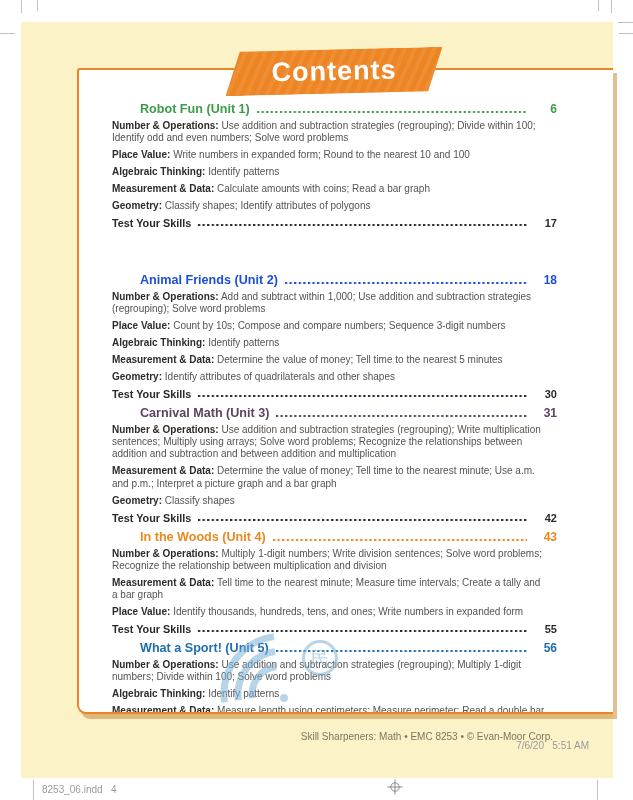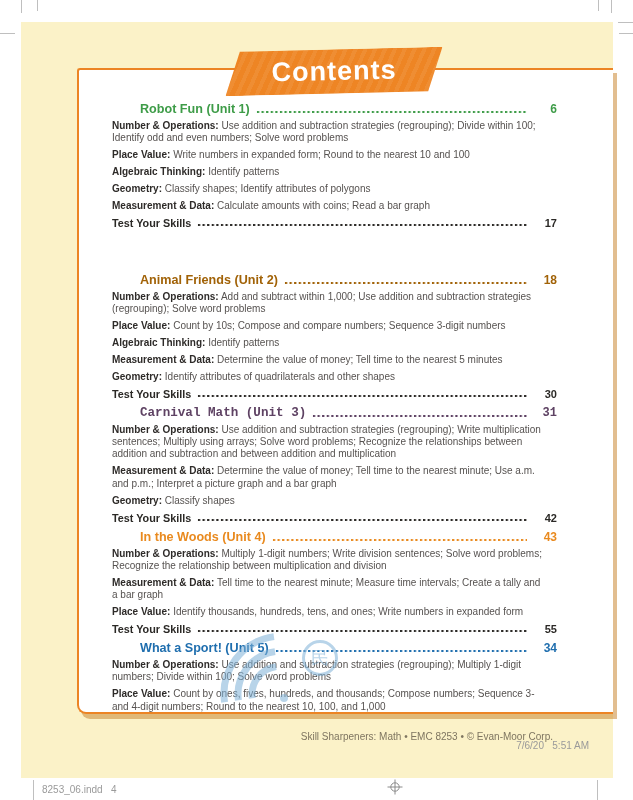--- a/index.html
+++ b/index.html
@@ -76,33 +76,33 @@
       <span class="leader"></span>
       <span class="unit-page">6</span>
     </div>
     <div class="entries">
   <p><b>Number &amp; Operations:</b> <span>Use addition and subtraction strategies (regrouping); Divide within 100; Identify odd and even numbers; Solve word problems</span></p>
 
   <p><b>Place Value:</b> <span>Write numbers in expanded form; Round to the nearest 10 and 100</span></p>
 
   <p><b>Algebraic Thinking:</b> <span>Identify patterns</span></p>
 
+  <p><b>Measurement &amp; Data:</b> <span>Calculate amounts with coins; Read a bar graph</span></p>
+
   <p><b>Geometry:</b> <span>Classify shapes; Identify attributes of polygons</span></p>
-
-  <p><b>Measurement &amp; Data:</b> <span>Calculate amounts with coins; Read a bar graph</span></p>
 </div>
     <div class="test-row">
       <span>Test Your Skills</span>
       <span class="leader"></span>
       <span class="unit-page">17</span>
     </div>
   </section>
 
   <section class="unit">
-    <div class="unit-head" style="color: #a16207; margin-top: 44px;">
+    <div class="unit-head" style="color: #1d4ed8; margin-top: 44px;">
       <span class="unit-title">Animal Friends (Unit 2)</span>
       <span class="leader"></span>
       <span class="unit-page">18</span>
     </div>
     <div class="entries">
   <p><b>Number &amp; Operations:</b> <span>Add and subtract within 1,000; Use addition and subtraction strategies (regrouping); Solve word problems</span></p>
 
   <p><b>Place Value:</b> <span>Count by 10s; Compose and compare numbers; Sequence 3-digit numbers</span></p>
 
   <p><b>Algebraic Thinking:</b> <span>Identify patterns</span></p>
@@ -112,21 +112,21 @@
   <p><b>Geometry:</b> <span>Identify attributes of quadrilaterals and other shapes</span></p>
 </div>
     <div class="test-row">
       <span>Test Your Skills</span>
       <span class="leader"></span>
       <span class="unit-page">30</span>
     </div>
   </section>
 
   <section class="unit">
-    <div class="unit-head" style="color: rgb(94, 66, 99); font-family: Liberation Mono, monospace;">
+    <div class="unit-head" style="color: rgb(94, 66, 99);">
       <span class="unit-title">Carnival Math (Unit 3)</span>
       <span class="leader"></span>
       <span class="unit-page">31</span>
     </div>
     <div class="entries">
   <p><b>Number &amp; Operations:</b> <span>Use addition and subtraction strategies (regrouping); Write multiplication sentences; Multiply using arrays; Solve word problems; Recognize the relationships between addition and subtraction and between addition and multiplication</span></p>
 
   <p><b>Measurement &amp; Data:</b> <span>Determine the value of money; Tell time to the nearest minute; Use a.m. and p.m.; Interpret a picture graph and a bar graph</span></p>
 
   <p><b>Geometry:</b> <span>Classify shapes</span></p>
@@ -155,26 +155,25 @@
       <span>Test Your Skills</span>
       <span class="leader"></span>
       <span class="unit-page">55</span>
     </div>
   </section>
 
   <section class="unit">
     <div class="unit-head" style="color: rgb(31, 110, 174);">
       <span class="unit-title">What a Sport! (Unit 5)</span>
       <span class="leader"></span>
-      <span class="unit-page">34</span>
+      <span class="unit-page">56</span>
     </div>
     <div class="entries">
   <p><b>Number &amp; Operations:</b> <span>Use addition and subtraction strategies (regrouping); Multiply 1-digit numbers; Divide within 100; Solve word problems</span></p>
 
-  <p><b>Place Value:</b> <span>Count by ones, fives, hundreds, and thousands; Compose numbers; Sequence 3- and 4-digit numbers; Round to the nearest 10, 100, and 1,000</span></p>
 
   <p><b>Algebraic Thinking:</b> <span>Identify patterns</span></p>
 
   <p><b>Measurement &amp; Data:</b> <span>Measure length using centimeters; Measure perimeter; Read a double bar graph</span></p>
 </div>
 
   </section>
 </div>
   </div>
 

